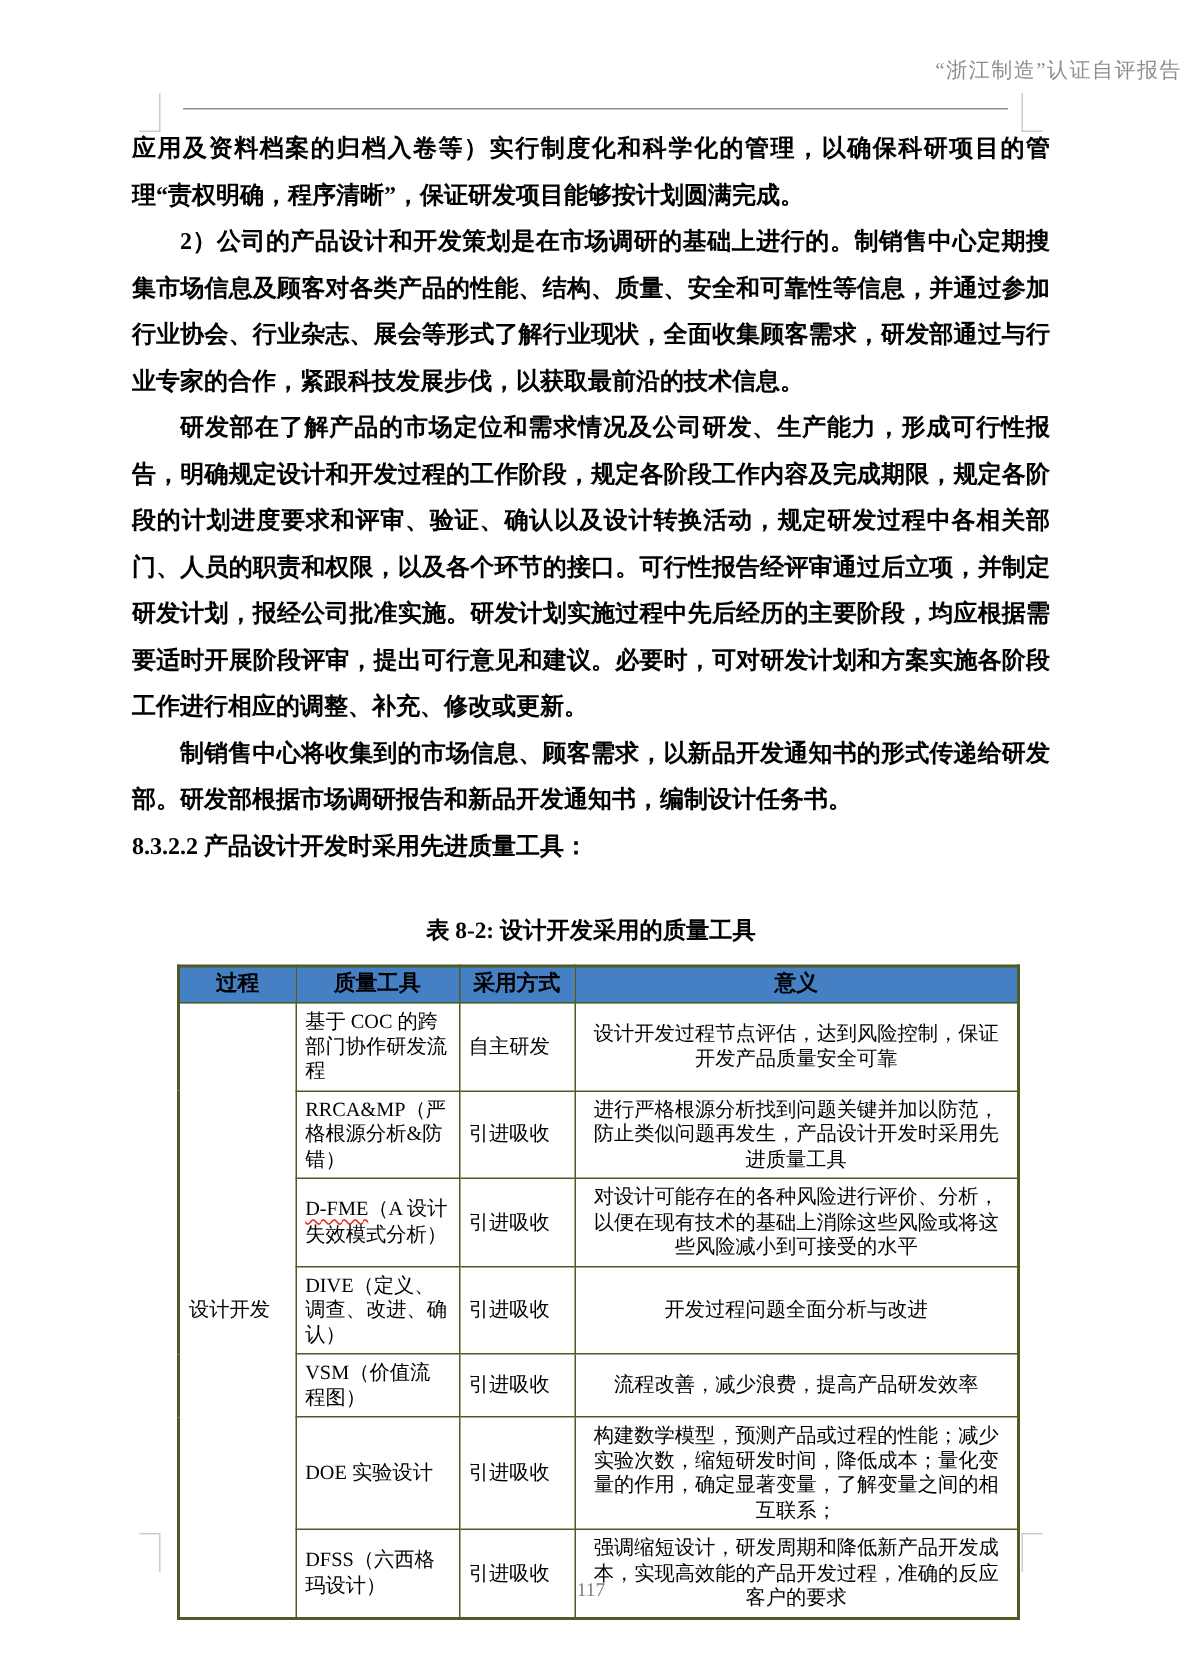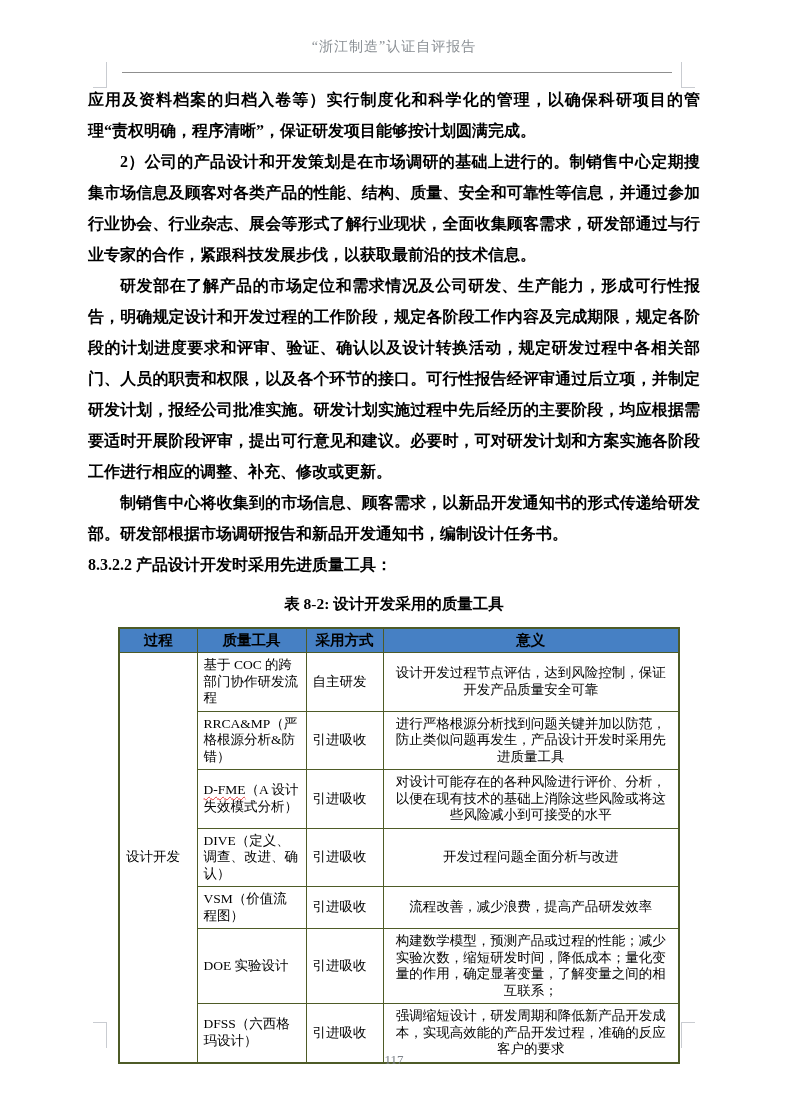--- a/index.html
+++ b/index.html
@@ -12,21 +12,21 @@
     position:relative;
     width:788px;height:1118px;
     background:#ffffff;
     font-family:"Liberation Serif","DejaVu Serif",serif;
     color:#000;
     overflow:hidden;
   }
   
   .doc-title{
     position:absolute;top:38px;left:0;right:0;
-    text-align:center;
+    text-align:right;
     font-size:14px;color:#8a8f94;letter-spacing:1px;
   }
   .header-rule{
     position:absolute;top:72px;left:122px;width:550px;height:1px;
     background:#8f8f8f;
   }
   
   .corner{position:absolute;width:14px;height:26px;border:0 solid #c9ccd1;}
   .corner.tl{left:93px;top:62px;border-right-width:1px;border-bottom-width:1px;}
   .corner.tr{left:681px;top:62px;border-left-width:1px;border-bottom-width:1px;}
@@ -37,21 +37,21 @@
   .para{
     font-size:16px;line-height:31px;
     text-align:justify;text-justify:inter-ideograph;
     color:#000;
     font-weight:bold;
   }
   .para.indent{text-indent:2em;}
   
   .table-caption{
     text-align:center;font-weight:bold;font-size:15.5px;
-    margin:14px 0 12px 0;color:#000;
+    margin:30px 0 12px 0;color:#000;
   }
   
   table.qtable{
     margin-left:30px;width:562px;
     border-collapse:collapse;table-layout:fixed;
     border:2px solid var(--tbl-border);
   }
   table.qtable th{
     background:var(--header-bg);
     border:1px solid var(--tbl-border);

